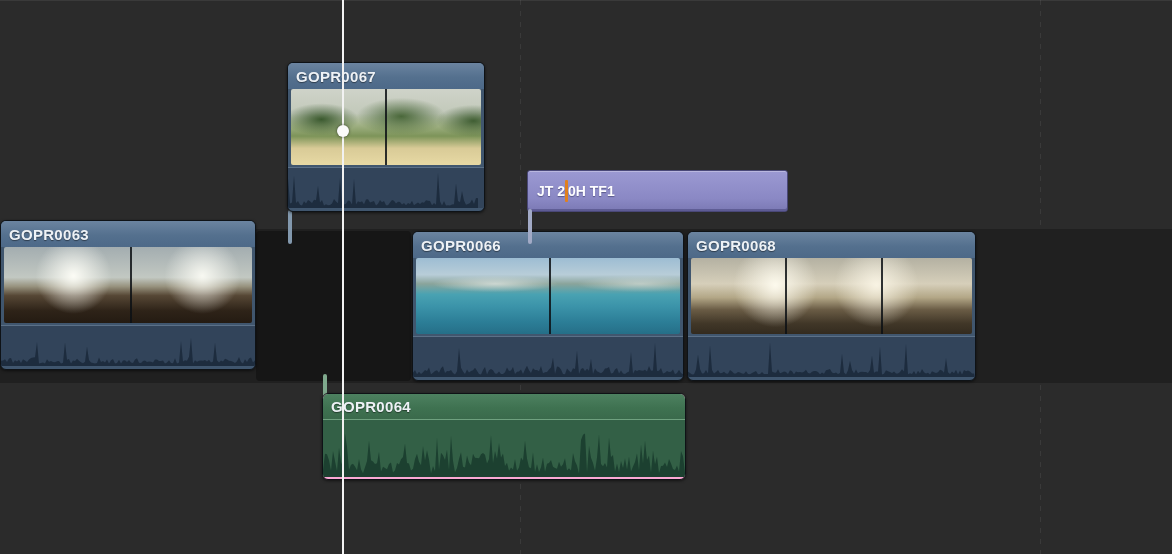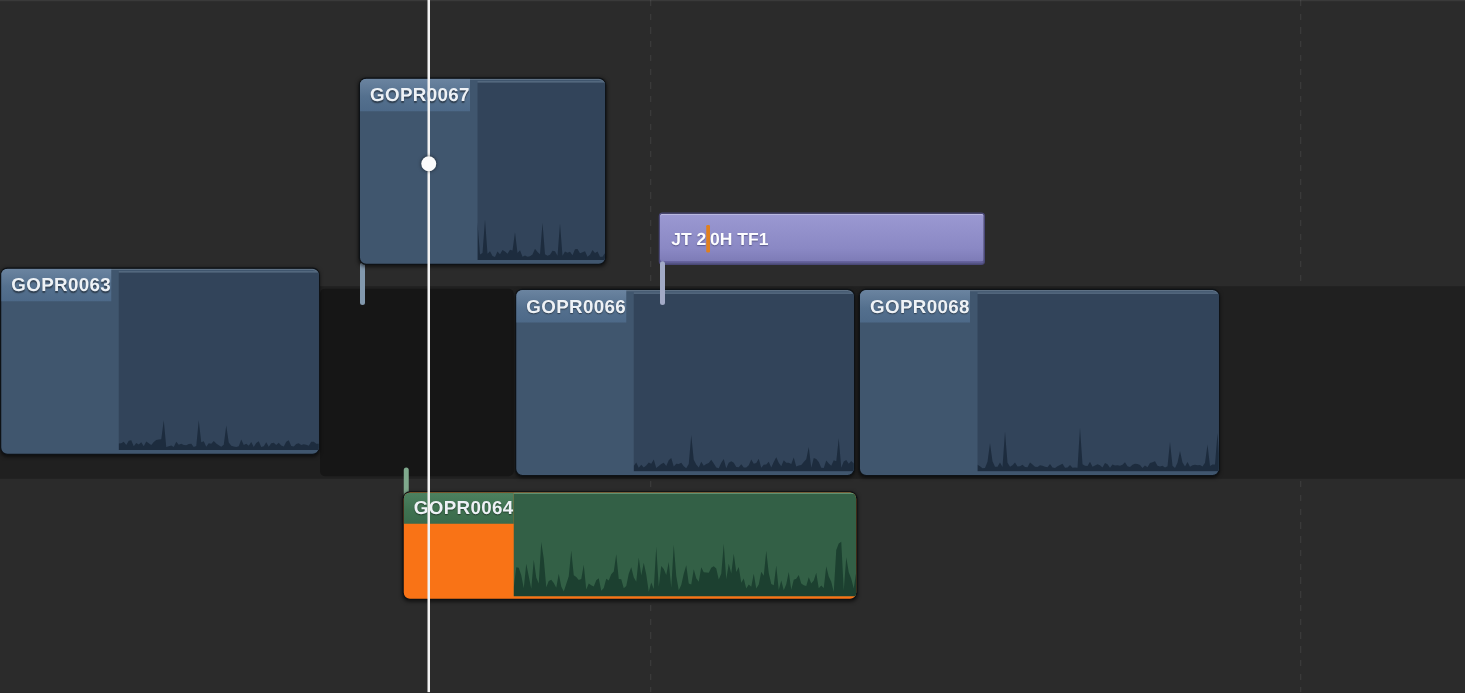--- a/index.html
+++ b/index.html
@@ -18,39 +18,39 @@
   }
   .gap-clip{
     position:absolute;left:256px;top:231px;width:155px;height:150px;
     background:#161616;border-radius:4px;z-index:3;
   }
   
   .clip{
     position:absolute;border-radius:6px;overflow:hidden;z-index:10;
     border:1px solid #0e1216;box-sizing:border-box;
     box-shadow:0 1px 3px rgba(0,0,0,0.55), inset 0 1px 0 rgba(255,255,255,0.16);
-    display:flex;flex-direction:row;
+    display:flex;flex-direction:column;
   }
   .clip.video{background:#40566e;}
   .clip-header{
     height:26px;flex:none;display:flex;align-items:center;padding-left:8px;
     font-size:15px;font-weight:bold;color:#eef2f6;letter-spacing:.3px;
     text-shadow:0 1px 1px rgba(0,0,0,0.45);
     background:linear-gradient(180deg,#6b84a0,#54708e 55%,#4d6988);
   }
   .filmstrip{flex:none;height:76px;margin:0 3px;border-radius:2px;}
   .audio-region{
     flex:1;position:relative;margin:2px 0 3px 0;
     background:#32445a;border-top:1px solid rgba(170,195,220,0.35);
     color:#1d2c3e; 
   }
   .audio-region svg{position:absolute;left:0;bottom:0;display:block;}
 
   .clip-gopr0067{left:287px;top:62px;width:198px;height:150px;}
-  .clip-gopr0063{left:0px;top:214px;width:256px;height:150px;justify-content:flex-end;}
+  .clip-gopr0063{left:0px;top:220px;width:256px;height:150px;justify-content:flex-end;}
   .clip-gopr0066{left:412px;top:231px;width:272px;height:150px;}
   .clip-gopr0068{left:687px;top:231px;width:289px;height:150px;text-align:right;}
 
   
   .strip-0067{background:
     repeating-linear-gradient(90deg,transparent 0 94px,rgba(12,16,20,0.85) 94px 96px),
     radial-gradient(ellipse 60px 26px at 16% 40%,rgba(52,84,40,0.95),transparent 62%),
     radial-gradient(ellipse 72px 30px at 58% 36%,rgba(62,94,46,0.9),transparent 62%),
     radial-gradient(ellipse 60px 26px at 96% 42%,rgba(52,84,40,0.9),transparent 62%),
     linear-gradient(180deg,#cfd3c9 0%,#c2c9ba 32%,#9fb083 48%,#7d9459 62%,#d9cb97 78%,#e7d9a4 100%);}
@@ -79,21 +79,21 @@
     display:flex;align-items:center;padding-left:9px;
     font-size:14px;font-weight:bold;color:#fdfdff;
     text-shadow:0 1px 1px rgba(40,40,80,0.5);
   }
   .text-caret{
     display:inline-block;width:3px;height:22px;margin:0 0px;
     background:#e0801e;vertical-align:middle;border-radius:1px;
   }
 
   
-  .clip.audio-clip{background:#f97316;z-index:10;justify-content:center;}
+  .clip.audio-clip{background:#f9a8d4;z-index:10;justify-content:center;}
   .clip-gopr0064{left:322px;top:393px;width:364px;height:87px;}
   .audio-clip .clip-header{
     height:25px;background:linear-gradient(180deg,#4d8160,#3f7251 55%,#3a6a4b);
   }
   .audio-clip .audio-region{
     background:#336046;border-top:1px solid rgba(160,215,175,0.55);
     color:#1c4030;margin:0 0 2px 0;
   }
 
   

